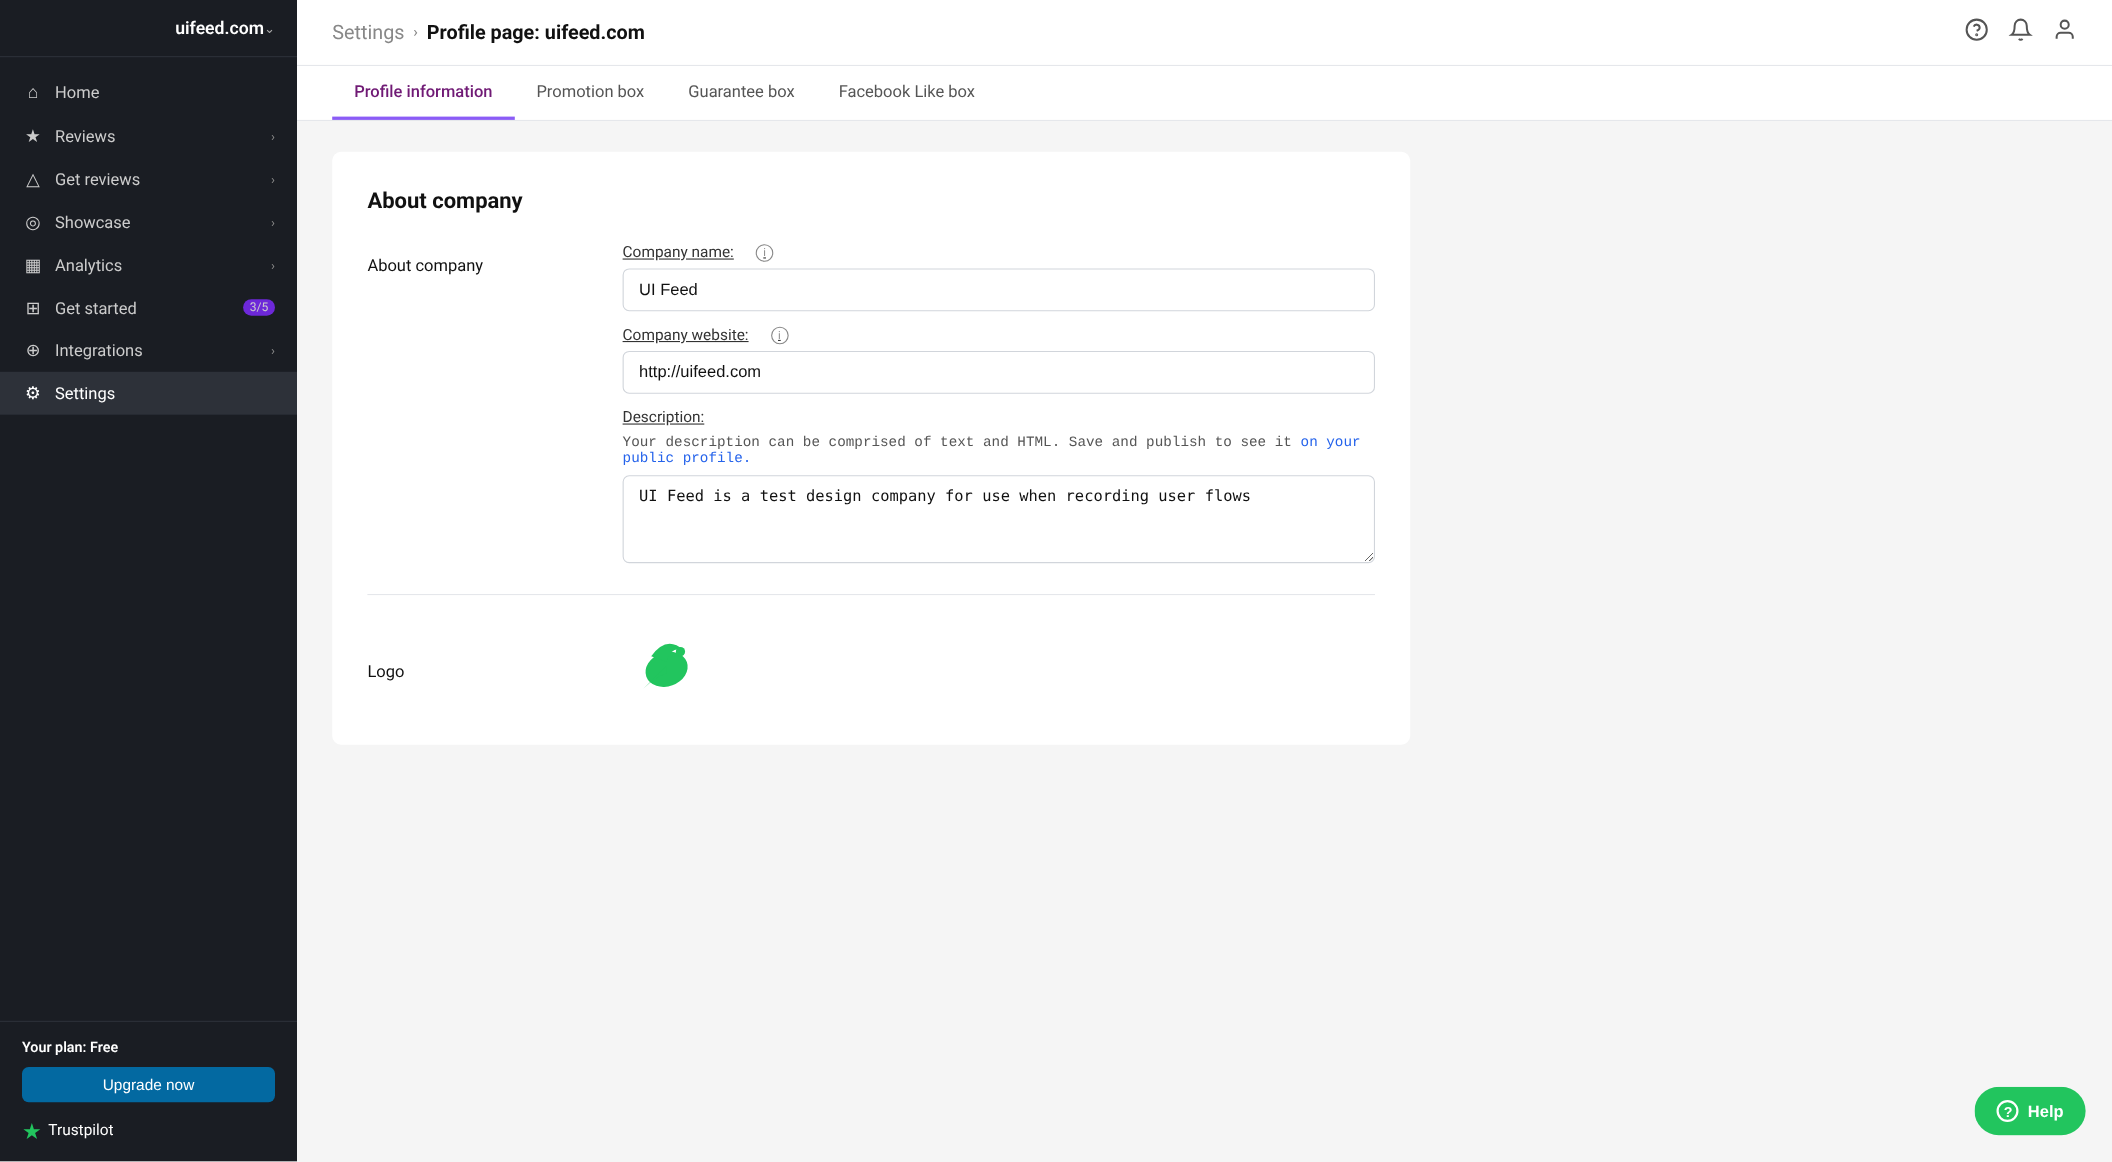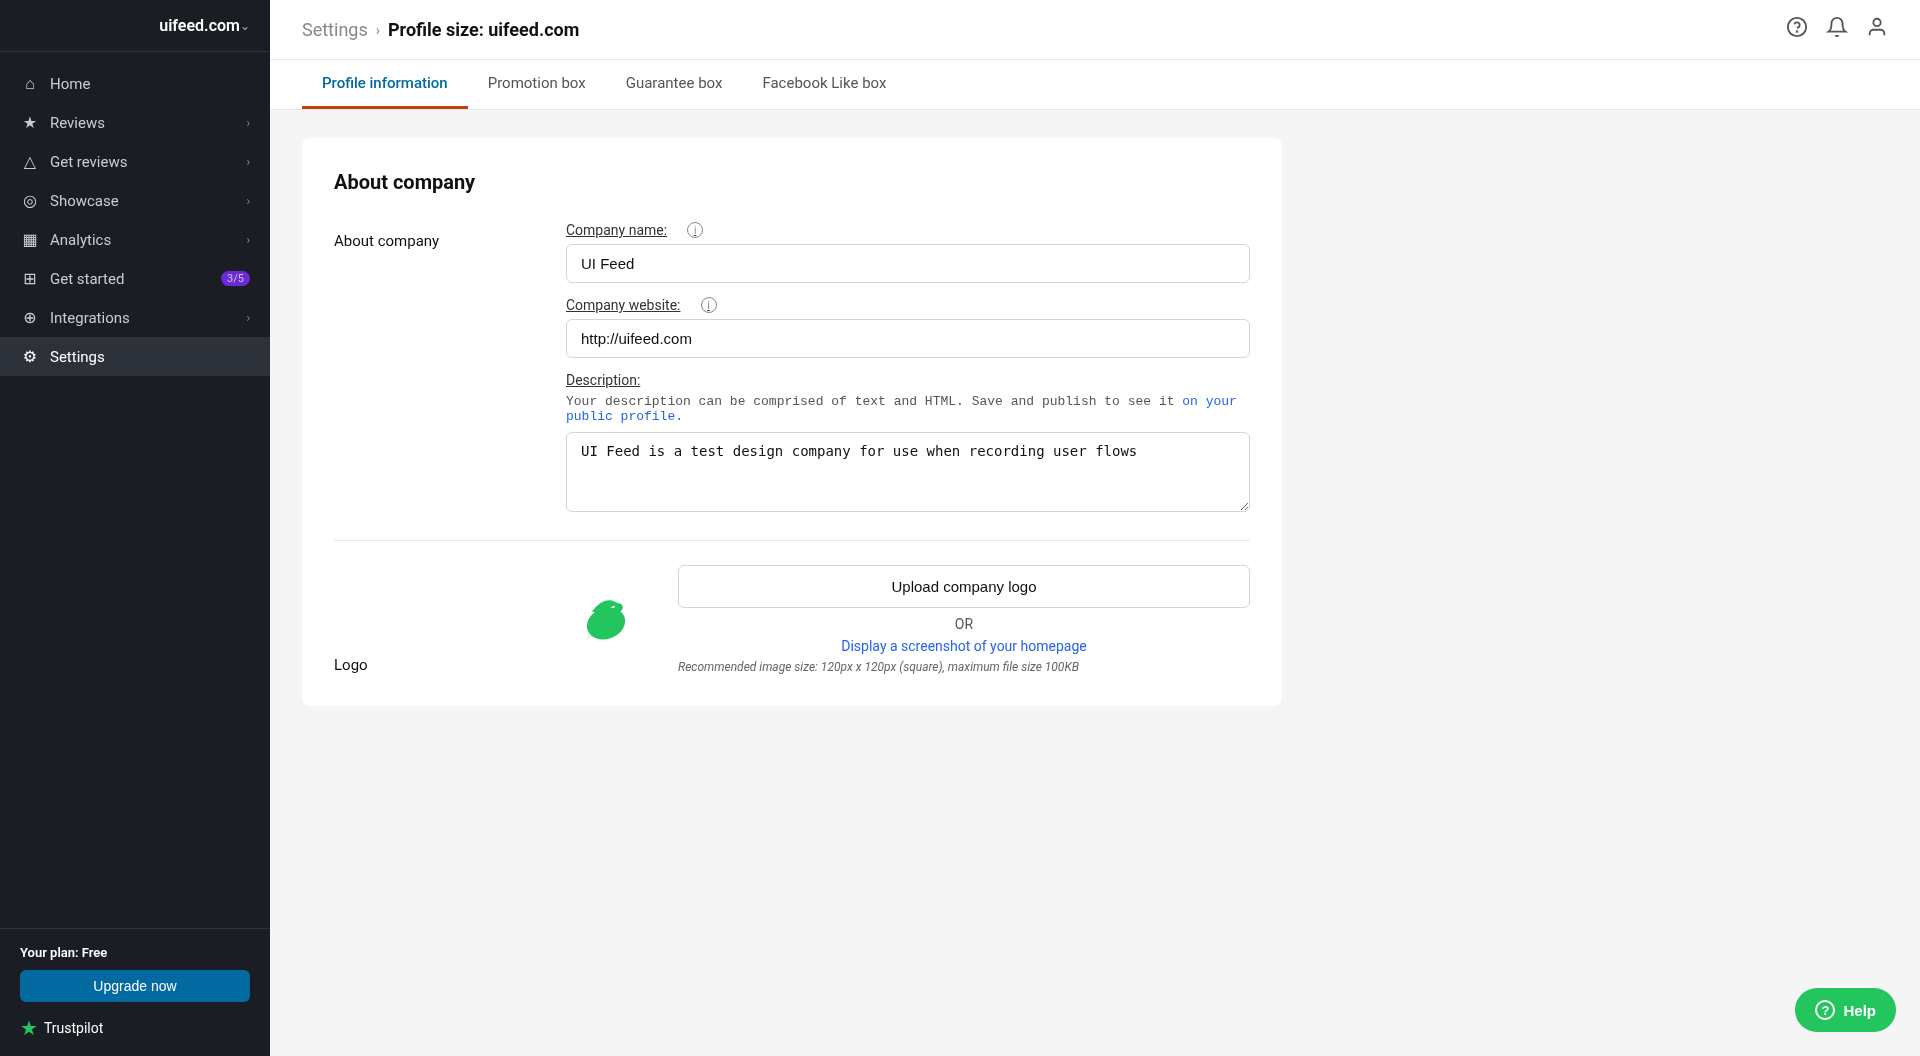--- a/index.html
+++ b/index.html
@@ -143,22 +143,22 @@
     }
     .tab {
       padding: 14px 20px;
       font-size: 15px;
       cursor: pointer;
       color: #555;
       border-bottom: 3px solid transparent;
       white-space: nowrap;
     }
     .tab.active {
-      color: #0369a1;
-      border-bottom: 3px solid #c2410c;
+      color: #701a75;
+      border-bottom: 3px solid #8b5cf6;
       font-weight: 500;
     }
 
     
     .content {
       padding: 28px 32px;
     }
     .card {
       background: #fff;
       border-radius: 8px;
@@ -242,21 +242,21 @@
     .divider {
       border: none;
       border-top: 1px solid #e5e7eb;
       margin: 8px 0 24px;
     }
 
     
     .logo-section {
       display: flex;
       gap: 32px;
-      align-items: flex-end;
+      align-items: center;
     }
     .logo-label-col {
       width: 200px;
       min-width: 200px;
       font-size: 15px;
       color: #111;
       padding-top: 10px;
     }
     .logo-field-col {
       flex: 1;
@@ -411,21 +411,21 @@
     </div>
   </div>
 </aside>
 
 <div class="main">
 
   <div class="main-header">
     <div class="breadcrumb">
       <span class="breadcrumb-settings">Settings</span>
       <span class="breadcrumb-arrow">›</span>
-      <span class="breadcrumb-title">Profile size: uifeed.com</span>
+      <span class="breadcrumb-title">Profile page: uifeed.com</span>
     </div>
     <div class="header-icons">
       <span class="header-icon">
         <svg width="22" height="22" viewBox="0 0 24 24" fill="none" stroke="currentColor" stroke-width="2">
           <circle cx="12" cy="12" r="10"></circle>
           <path d="M9.09 9a3 3 0 0 1 5.83 1c0 2-3 3-3 3"></path>
           <circle cx="12" cy="17" r="0.5" fill="currentColor"></circle>
         </svg>
       </span>
       <span class="header-icon">
@@ -505,26 +505,20 @@
 
               <g fill="#22c55e">
                 <ellipse cx="50" cy="55" rx="28" ry="22" transform="rotate(-20 50 55)"></ellipse>
                 <path d="M30 38 Q50 10 72 30 Q55 25 50 45 Z"></path>
                 <circle cx="68" cy="32" r="6"></circle>
                 <path d="M50 50 Q30 70 20 80 Q35 65 50 60 Z" opacity="0.7"></path>
               </g>
             </svg>
           </div>
 
-          <div class="logo-upload-area">
-            <button class="upload-btn">Upload company logo</button>
-            <div class="upload-or">OR</div>
-            <a href="#" class="upload-link">Display a screenshot of your homepage</a>
-            <p class="upload-hint">Recommended image size: 120px x 120px (square), maximum file size 100KB</p>
-          </div>
         </div>
       </div>
 
     </div>
   </div>
 
 </div>
 
 <button class="help-btn">
   <span style="border:2px solid #fff; border-radius:50%; width:20px; height:20px; display:inline-flex; align-items:center; justify-content:center; font-size:13px; font-weight:700;">?</span>

